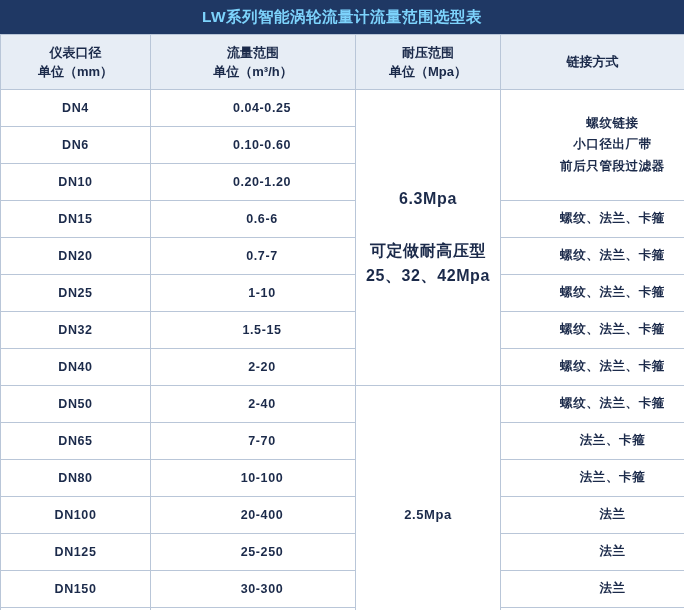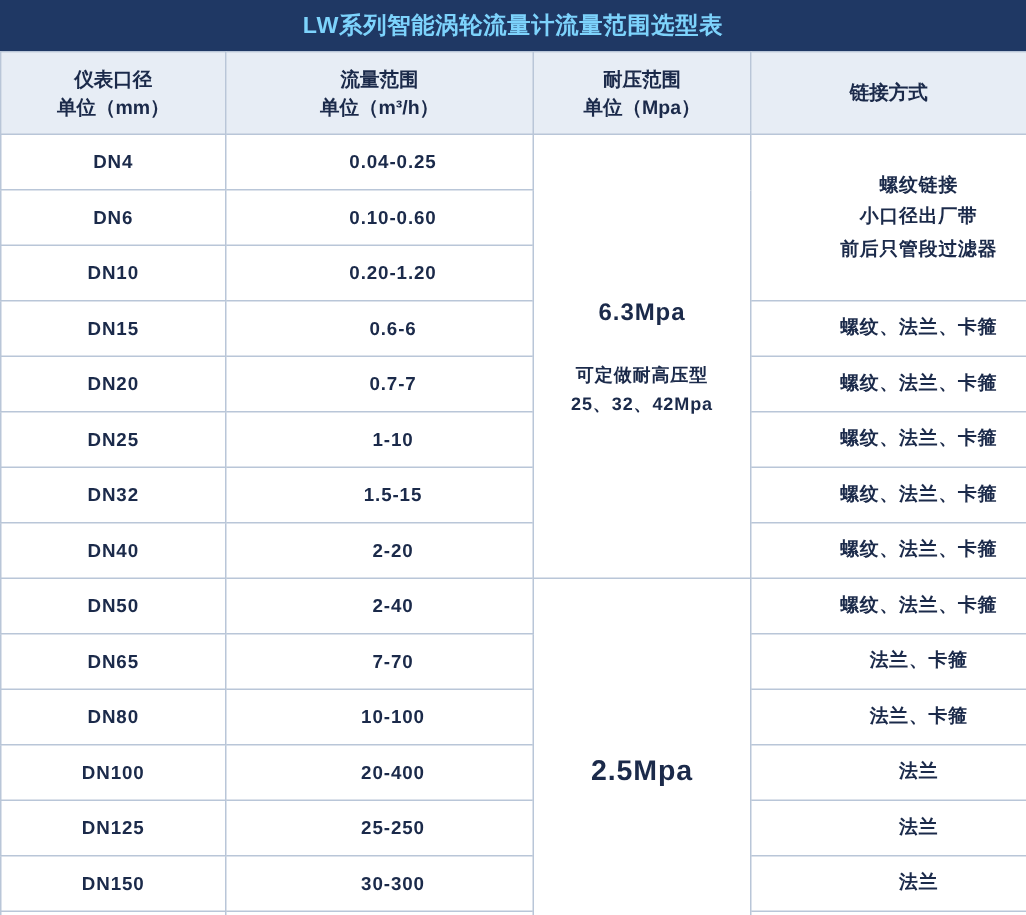--- a/index.html
+++ b/index.html
@@ -70,21 +70,21 @@
   td.col-range {
     font-size: 12.5px;
     letter-spacing: 1px;
     padding-left: 19px;
   }
   td.col-press {
     font-size: 13px;
     line-height: 2.0;
   }
   td.col-press .sub {
-    font-size: 12px;
+    font-size: 16px;
     display: block;
     line-height: 1.6;
   }
   td.col-link {
     font-size: 12.5px;
     line-height: 1.7;
   }
   td.col-link .multi {
     display: block;
     margin-left: 40px;
@@ -182,21 +182,21 @@
           <td class="col-dn">DN40</td>
           <td class="col-range">2-20</td>
           <td class="col-link" rowspan="1">
             <span class="multi">螺纹、法兰、卡箍</span>
           </td>
         </tr>
         <tr>
           <td class="col-dn">DN50</td>
           <td class="col-range">2-40</td>
           <td class="col-press" rowspan="7">
-            <span class="sub" style="font-size: 19px;">2.5Mpa</span>
+            <span class="sub" style="font-size: 13px;">2.5Mpa</span>
           </td>
           <td class="col-link" rowspan="1">
             <span class="multi">螺纹、法兰、卡箍</span>
           </td>
         </tr>
         <tr>
           <td class="col-dn">DN65</td>
           <td class="col-range">7-70</td>
           <td class="col-link" rowspan="1">
             <span class="multi">法兰、卡箍</span>

